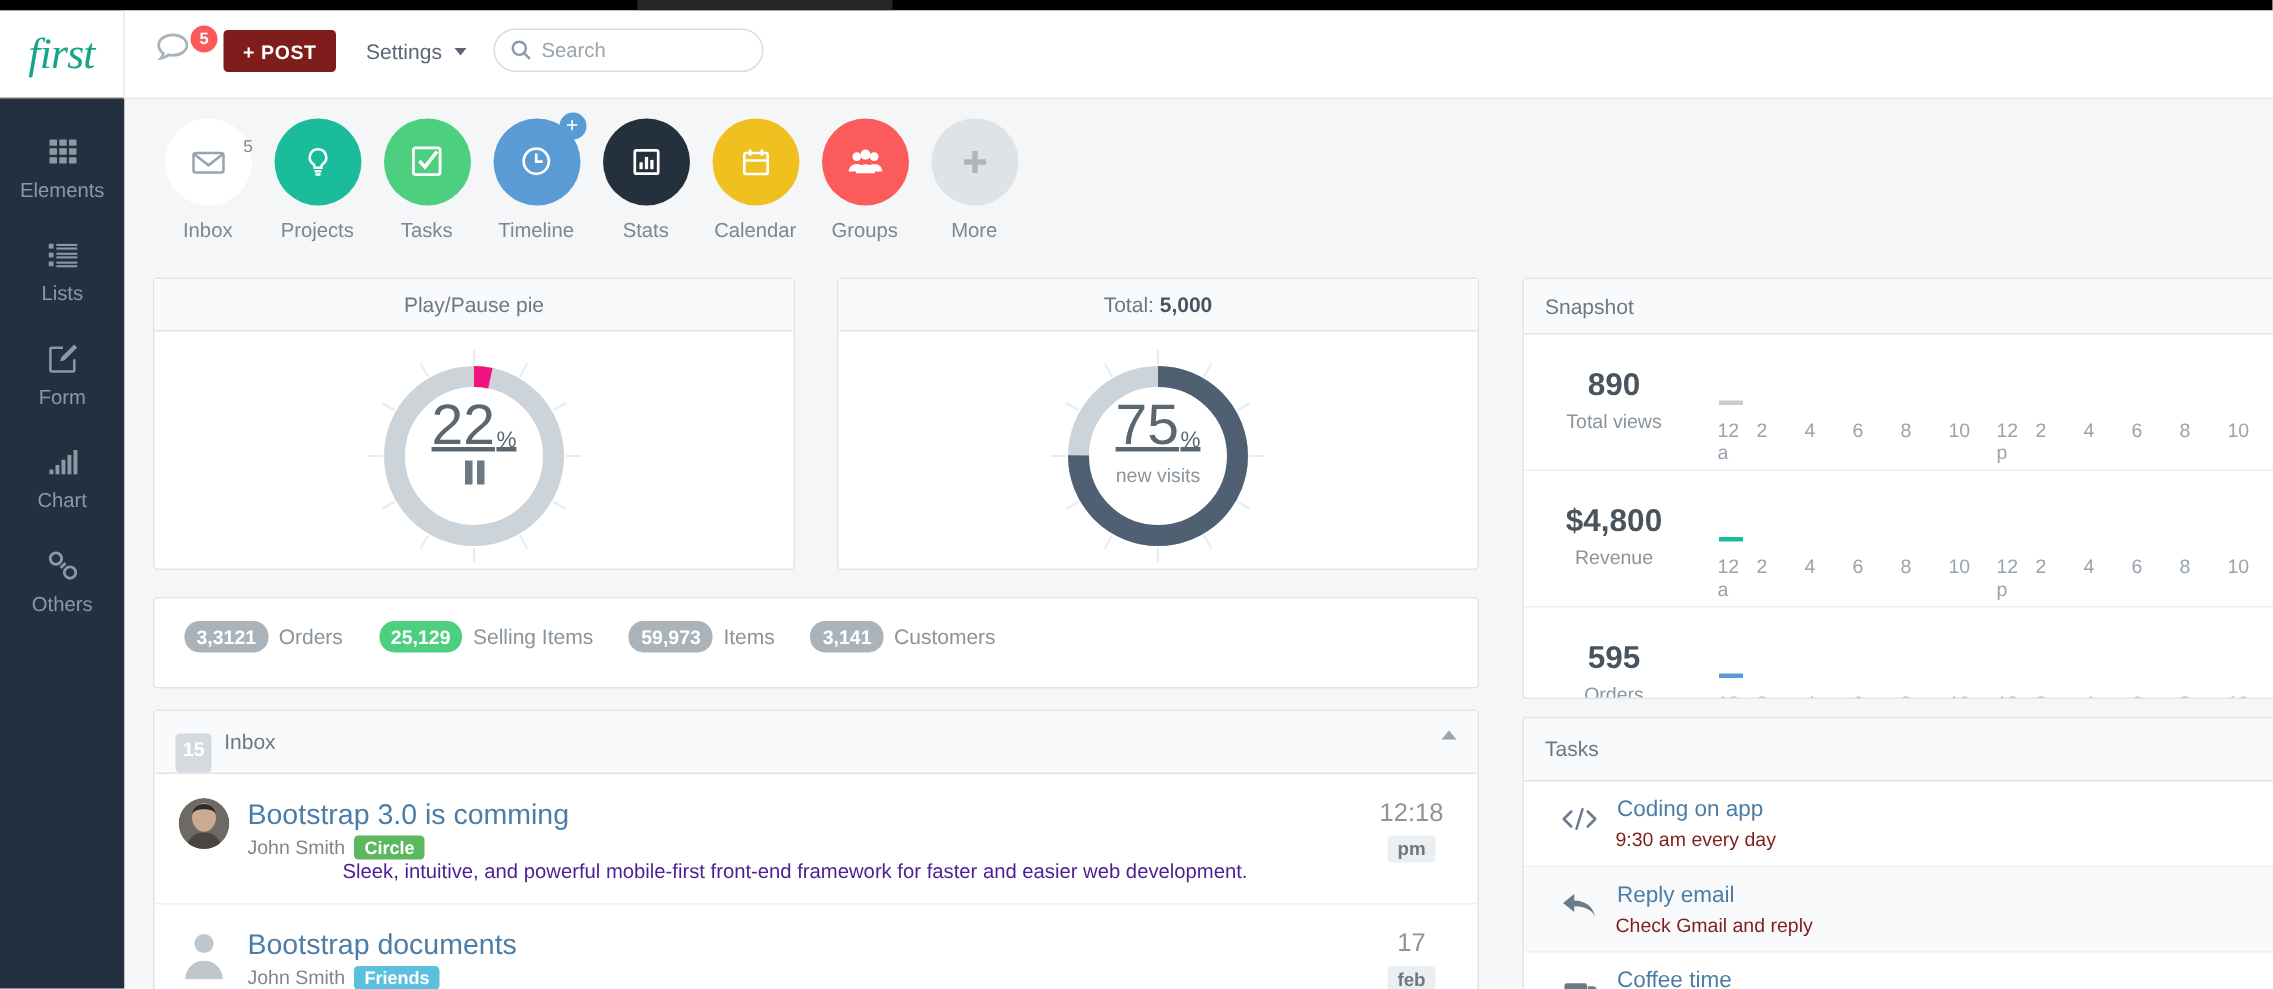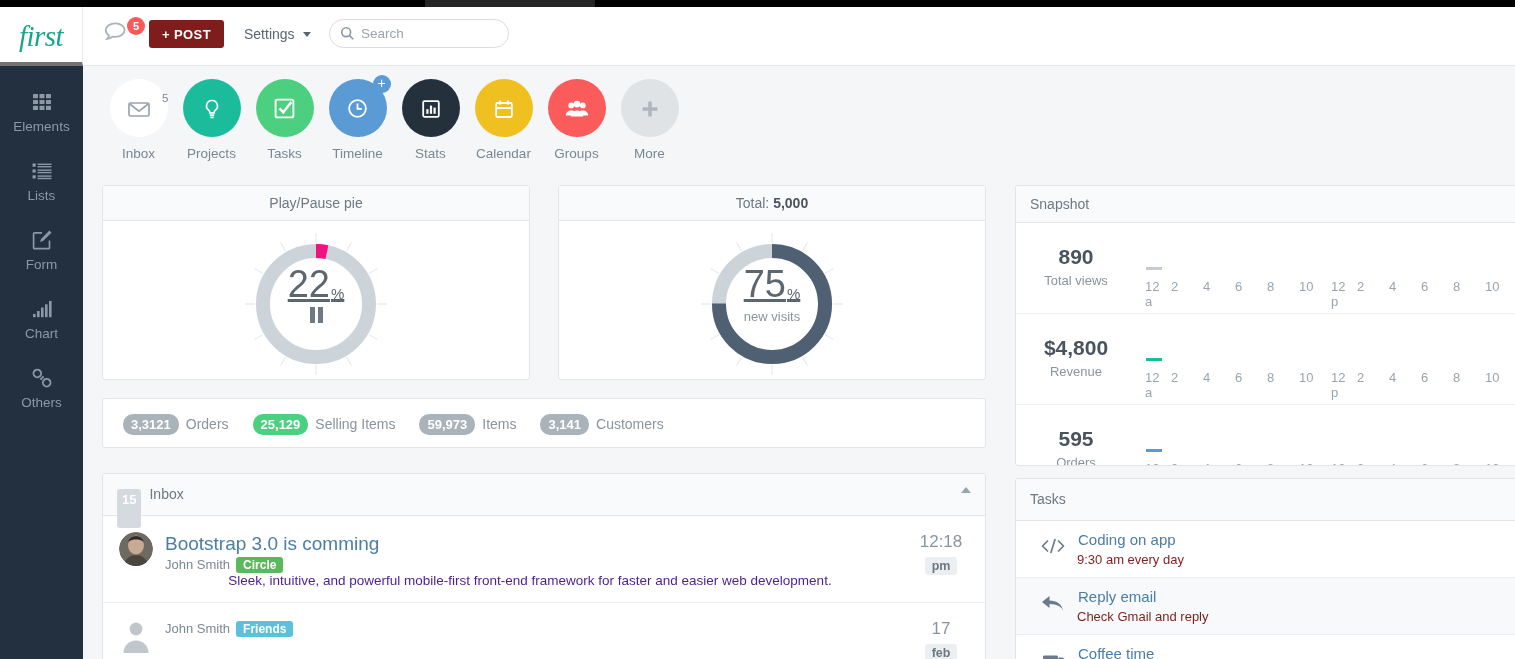--- a/index.html
+++ b/index.html
@@ -30,21 +30,21 @@
   .side-item .si-lbl { display:block; font-size:13.5px; line-height:18px; margin-top:2px; }
   .side-item.active .si-lbl { font-weight:bold; }
 
   
   #navbar {
     position:absolute; top:7px; left:83px; width:1432px; height:59px;
     background:#ffffff; border-bottom:1px solid #e4e7ea;
   }
   #brand {
     position:absolute; top:7px; left:0; width:83px; height:59px;
-    background:#ffffff; border-right:1px solid #e8eaed; border-bottom:4px solid #737373;
+    background:#ffffff; border-right:1px solid #e8eaed; border-bottom:1px solid #737373;
     text-align:center; line-height:59px;
     font-family:"Liberation Serif", serif; font-style:italic;
     font-size:29px; color:#17a589; letter-spacing:-0.5px;
   }
   #bubble-wrap { position:absolute; left:18px; top:12px; width:44px; height:36px; cursor:pointer; }
   #bubble-badge {
     position:absolute; right:0px; top:-2px;
     min-width:18px; height:18px; border-radius:9px; background:#fa5a5a;
     color:#fff; font-size:11px; font-weight:bold; line-height:18px; text-align:center; padding:0 4px;
   }
@@ -144,21 +144,21 @@
   .spark { position:absolute; left:8px; top:26px; width:16px; height:3px; }
   .snap-axis { position:absolute; left:7px; top:38px; right:0; }
   .snap-axis span {
     display:inline-block; font-size:13px; color:#9aa4ae; line-height:15px;
     width:32px; vertical-align:top;
   }
   .snap-axis span em { display:block; font-style:normal; }
 
   
   #inbox-head-badge {
-    display:inline-block; min-width:24px; height:39px; line-height:22px; text-align:center;
+    display:inline-block; min-width:24px; height:26px; line-height:22px; text-align:center;
     background:#d4dae0; color:#fff; font-size:13px; font-weight:bold; border-radius:3px;
     padding:0 5px; margin-right:8px; vertical-align:-5px;
   }
   #inbox-collapse {
     position:absolute; right:14px; top:13px; width:0;height:0;
     border-left:5px solid transparent;border-right:5px solid transparent;border-bottom:6px solid #9aa4ae;
     cursor:pointer;
   }
   .msg { position:relative; padding:16px 90px 14px 62px; border-bottom:1px solid #edf0f2; }
   .msg-ava { position:absolute; left:16px; top:16px; width:34px; height:34px; border-radius:50%; overflow:hidden; }
@@ -477,21 +477,21 @@
         <circle cx="75" cy="75" r="53" fill="none" stroke="#ccd4da" stroke-width="14"></circle>
         <circle cx="75" cy="75" r="53" fill="none" stroke="#4f6072" stroke-width="14" stroke-dasharray="249.8 83.3" transform="rotate(-90 75 75)"></circle>
       </svg>
       <div class="gauge-val">
         <span>75</span><span class="pct">%</span>
       </div>
       <div class="gauge-sub">new visits</div>
     </div>
   </div>
 
-  <div class="panel" style="left:19px; top:332px; width:884px; height:50px; padding:15px 0 0 20px;">
+  <div class="panel" style="left:19px; top:332px; width:884px; height:61px; padding:15px 0 0 20px;">
     <span class="badge-pill">3,3121</span><span class="badge-txt">Orders</span><span class="badge-pill green">25,129</span><span class="badge-txt">Selling Items</span><span class="badge-pill">59,973</span><span class="badge-txt">Items</span><span class="badge-pill">3,141</span><span class="badge-txt">Customers</span>
   </div>
 
   <div class="panel" style="left:19px; top:407px; width:884px; height:230px; overflow:hidden;">
     <div class="panel-head" style="height:42px; line-height:41px; position:relative;">
       <span id="inbox-head-badge">15</span><span>Inbox</span>
       <span id="inbox-collapse"></span>
     </div>
 
     <div class="msg">
@@ -516,20 +516,21 @@
 
     <div class="msg" style="border-bottom:none;">
       <div class="msg-ava" style="border-radius:0;">
         <svg width="34" height="34" viewBox="0 0 34 34">
             <g fill="#bfc6cc">
               <circle cx="17" cy="10" r="6.4"></circle>
               <path d="M4.5 34c0-7.4 5.6-12.5 12.5-12.5S29.5 26.6 29.5 34z"></path>
             </g>
           </svg>
       </div>
+      <div class="msg-title">Bootstrap documents</div>
       <div class="msg-meta">
         <span>John Smith</span><span class="tag blue">Friends</span>
       </div>
       <div class="msg-time">
         <div class="t">17</div>
         <span class="u">feb</span>
       </div>
     </div>
   </div>
 

